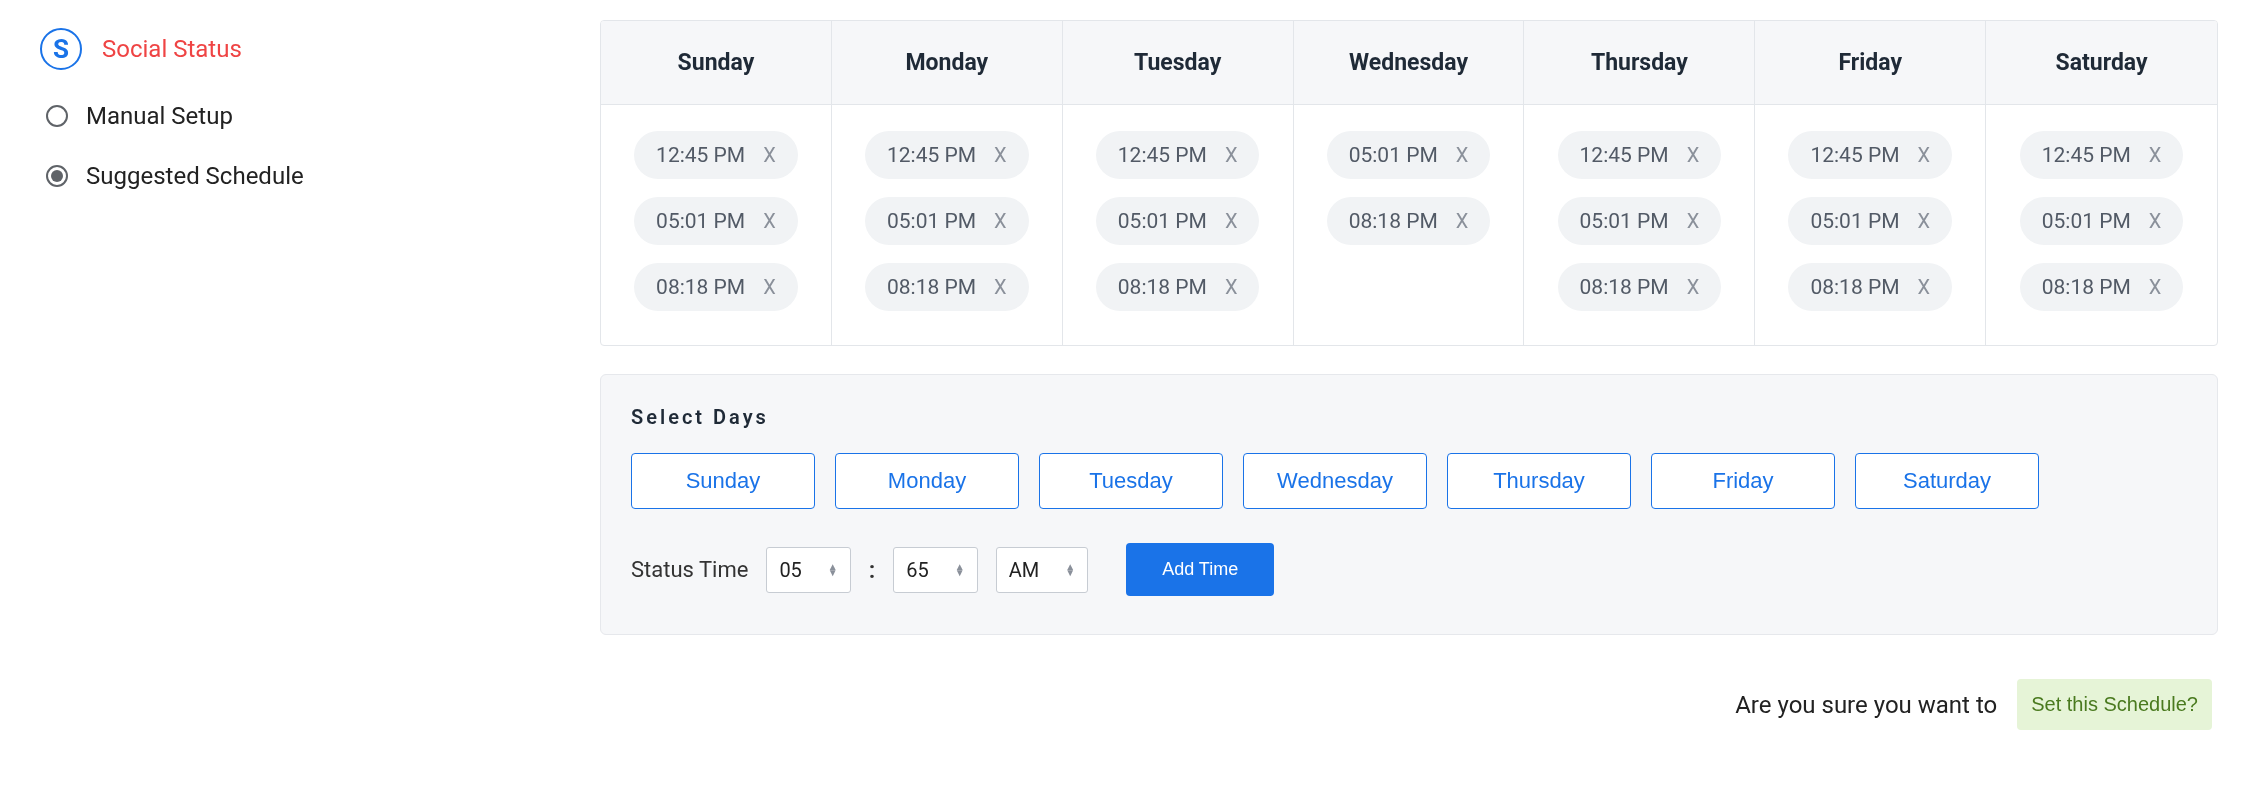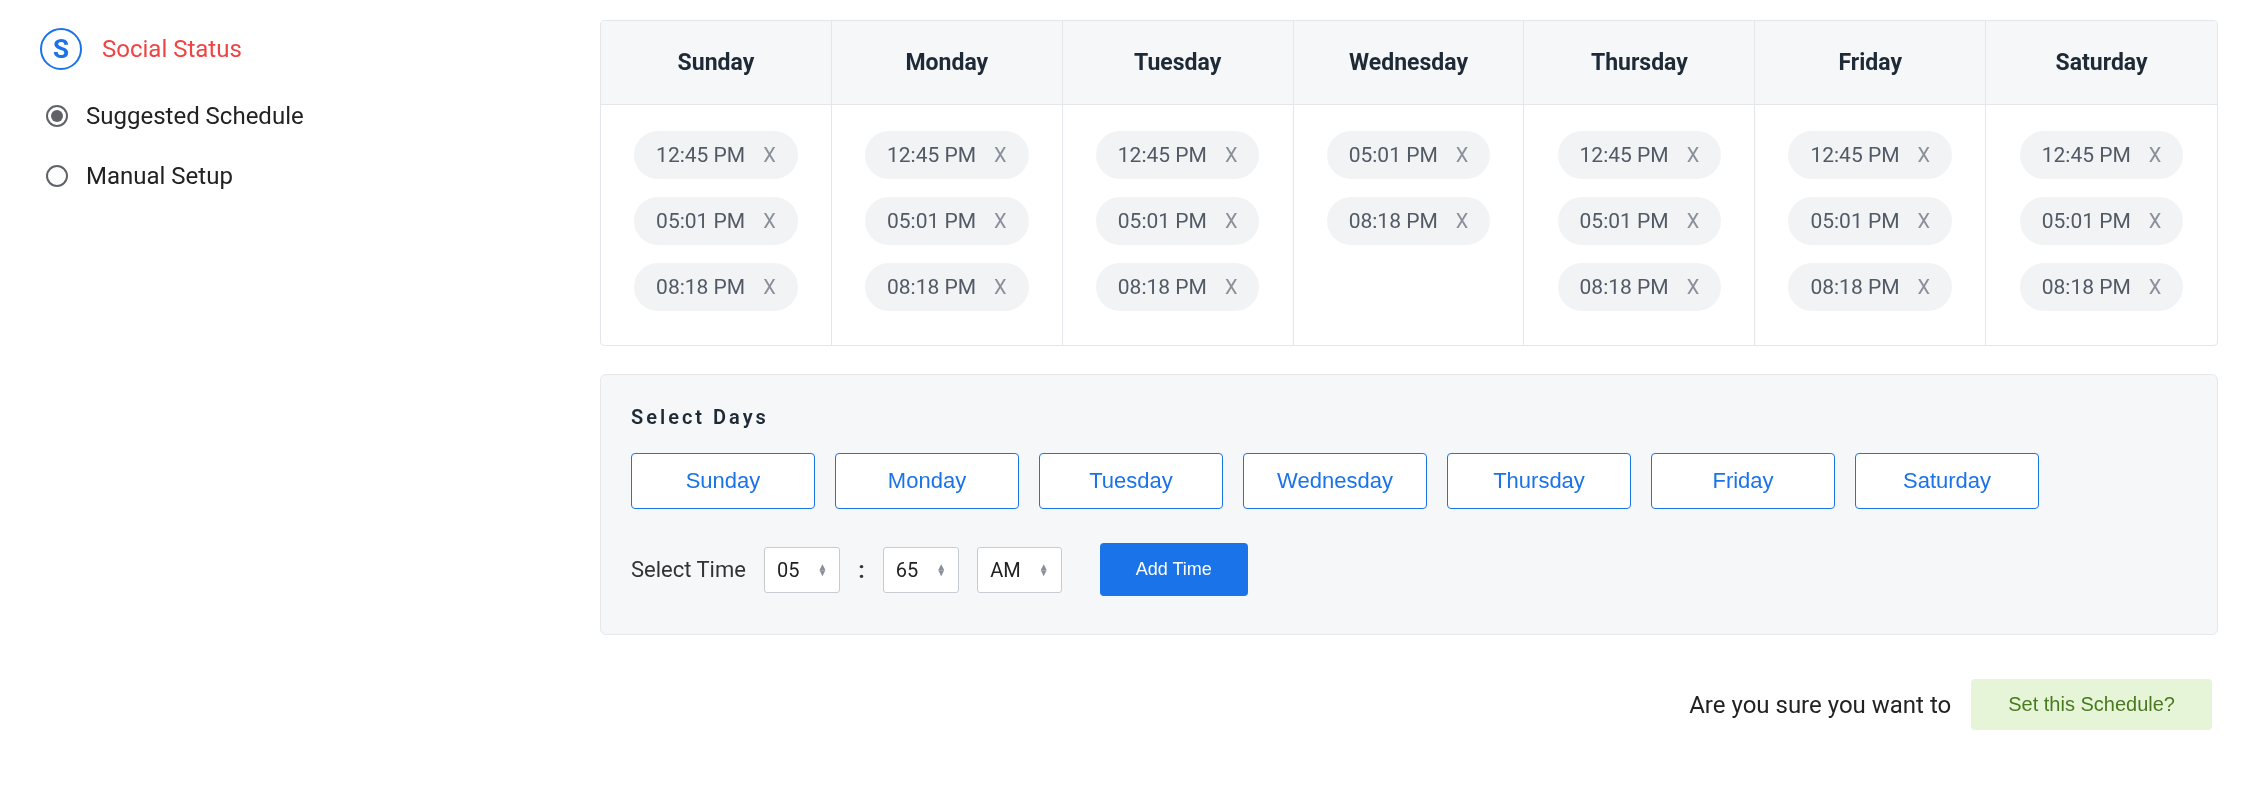--- a/index.html
+++ b/index.html
@@ -134,21 +134,21 @@
   }
   .time-row-label { font-size: 22px; color: #333; }
   .spinner {
     border: 1px solid #c7ccd3;
     background: #fff;
     border-radius: 3px;
     padding: 10px 12px;
     font-size: 20px;
     display: flex;
     align-items: center;
-    gap: 18px;
+    gap: 26px;
     cursor: pointer;
   }
   .spinner .arrows {
     display: flex; flex-direction: column; line-height: 6px;
     font-size: 10px; color: #8a909a;
   }
   .colon { font-size: 24px; font-weight: 600; color: #333; }
   .add-time-btn {
     background: #1a73e8;
     color: #fff;
@@ -167,48 +167,48 @@
     justify-content: flex-end;
     gap: 20px;
     padding-right: 6px;
   }
   .confirm-text { font-size: 24px; color: #222; }
   .confirm-btn {
     background: #e6f4d7;
     color: #4a7a1f;
     border: none;
     border-radius: 4px;
-    padding: 14px 37px;
+    padding: 14px 14px;
     font-size: 20px;
     cursor: pointer;
   }
 </style>
 </head>
 <body>
 
 <div class="container">
 
   <aside class="sidebar">
     <div class="brand">
       <div class="brand-logo">
         <span>S</span>
       </div>
       <span class="brand-text">Social Status</span>
     </div>
 
     <div class="radio-row">
+      <span class="radio-outer"></span>
+      <span class="radio-label">Manual Setup</span>
+    </div>
+
+    <div class="radio-row">
       <span class="radio-outer">
         <span class="radio-inner"></span>
       </span>
       <span class="radio-label">Suggested Schedule</span>
-    </div>
-
-    <div class="radio-row">
-      <span class="radio-outer"></span>
-      <span class="radio-label">Manual Setup</span>
     </div>
   </aside>
 
   <main class="main">
 
     <div class="sched-grid" id="sched-grid">
         <div class="sched-col">
           <div class="sched-head">Sunday</div>
           <div class="sched-body">
             <div class="time-chip">
@@ -331,21 +331,21 @@
           <button class="day-btn">Sunday</button>
           <button class="day-btn">Monday</button>
           <button class="day-btn">Tuesday</button>
           <button class="day-btn">Wednesday</button>
           <button class="day-btn">Thursday</button>
           <button class="day-btn">Friday</button>
           <button class="day-btn">Saturday</button>
         </div>
 
       <div class="time-row">
-        <span class="time-row-label">Select Time</span>
+        <span class="time-row-label">Status Time</span>
 
         <div class="spinner">
           <span>05</span>
           <span class="arrows">
               <span>▲</span>
               <span>▼</span>
             </span>
         </div>
 
         <span class="colon">:</span>

